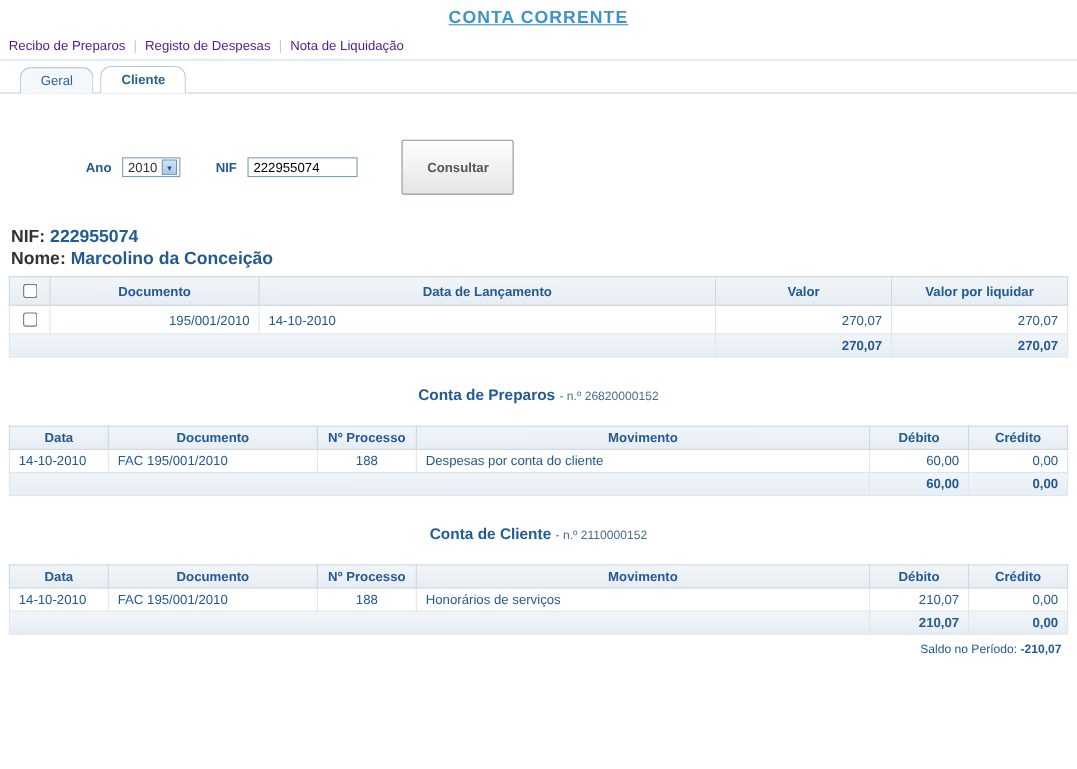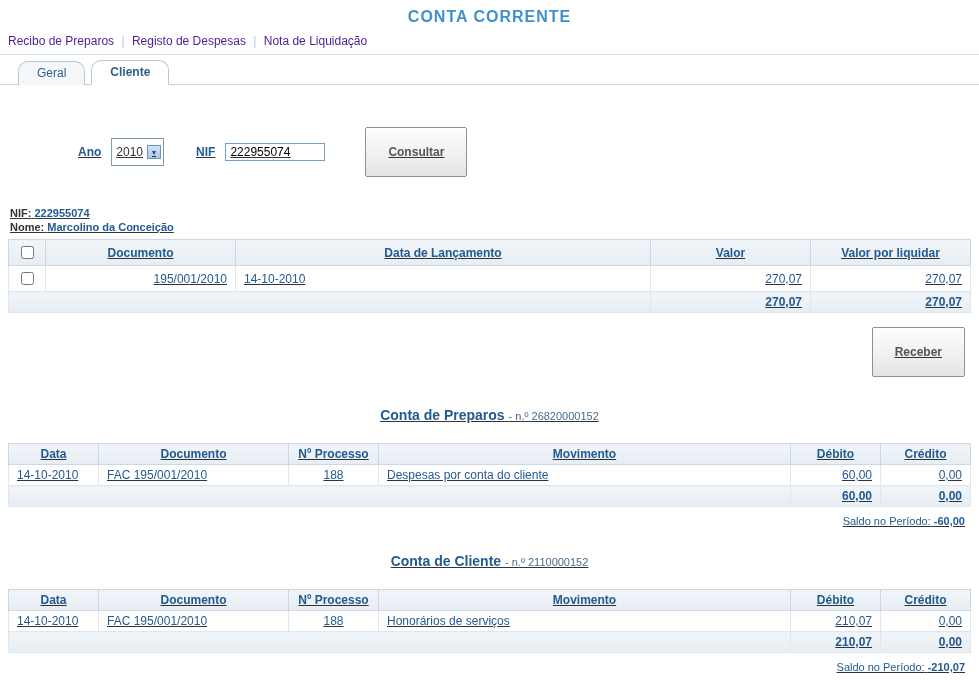--- a/index.html
+++ b/index.html
@@ -11,20 +11,21 @@
     background: #fff;
     width: 979px;
   }
   .page-title {
     text-align: center;
     font-size: 16px;
     font-weight: bold;
     color: #3d93c8;
     letter-spacing: 1px;
     padding: 8px 0 4px;
+    text-decoration: underline;
   }
   .breadcrumb {
     padding: 4px 8px 6px;
     font-size: 12px;
     color: #3d6fa0;
   }
   .breadcrumb a {
     color: #4c1d95;
     text-decoration: none;
     cursor: pointer;
@@ -53,21 +54,21 @@
     color: #2d5e8e;
     cursor: pointer;
     position: relative;
     bottom: -1px;
   }
   .tab.active {
     background: #fff;
     font-weight: bold;
     border-bottom: 1px solid #fff;
   }
-  .content { padding: 6px 8px 14px; text-decoration: underline; }
+  .content { padding: 6px 8px 14px; }
   .formrow {
     background: #fff;
     padding: 36px 0 28px 70px;
     display: flex;
     align-items: center;
     gap: 10px;
   }
   .lbl {
     font-weight: bold;
     color: #225a91;
@@ -77,21 +78,21 @@
     font-size: 12px;
     border: 1px solid #7a9dbd;
     background: #fff;
     padding: 2px 4px;
   }
   input[type=text] { height: 18px; }
   .sel-ano {
     display: inline-flex;
     align-items: center;
     border: 1px solid #7a9dbd;
-    height: 28px;
+    height: 18px;
     padding: 0 2px 0 4px;
     background: #fff;
     font-size: 12px;
   }
   .sel-ano .dd {
     width: 14px; height: 14px;
     margin-left: 4px;
     background: linear-gradient(#cfe3f6,#a9c8e7);
     border: 1px solid #6f94b8;
     display: inline-flex;
@@ -103,21 +104,21 @@
   .btn {
     border: 1px solid #8a9299;
     background: linear-gradient(#fefefe,#e5e5e5);
     padding: 17px 22px;
     font-size: 12px;
     font-weight: bold;
     color: #555;
     cursor: pointer;
     border-radius: 2px;
   }
-  .infoblock { padding: 2px 2px 4px; font-size: 11px; color: #333; }
+  .infoblock { padding: 2px 2px 4px; font-size: 16px; color: #333; }
   .infoblock .kv { margin-bottom: 2px; }
   .infoblock .k { font-weight: bold; color: #333; }
   .infoblock .v { font-weight: bold; color: #225a91; }
   .section-title {
     font-size: 12px;
     color: #225a91;
     padding: 10px 2px 4px;
   }
   .section-head {
     font-size: 14px;
@@ -238,23 +239,20 @@
         <td class="num">270,07</td>
         <td class="num">270,07</td>
       </tr>
       <tr class="totalrow">
         <td colspan="3"></td>
         <td>270,07</td>
         <td>270,07</td>
       </tr>
     </tbody>
   </table>
-  <div class="btnrow">
-    <button class="btn">Receber</button>
-  </div>
 
   <div class="section-head">
     <span>Conta de Preparos</span>
     <span class="sub"> - n.º 26820000152</span>
   </div>
   <table class="grid">
     <thead>
       <tr>
         <th style="width:90px">Data</th>
         <th style="width:190px">Documento</th>
@@ -273,24 +271,20 @@
         <td class="num">60,00</td>
         <td class="num">0,00</td>
       </tr>
       <tr class="totalrow">
         <td colspan="4"></td>
         <td>60,00</td>
         <td>0,00</td>
       </tr>
     </tbody>
   </table>
-  <div class="saldo">
-    <span>Saldo no Período:</span>
-    <span class="val">-60,00</span>
-  </div>
 
   <div class="section-head">
     <span>Conta de Cliente</span>
     <span class="sub"> - n.º 2110000152</span>
   </div>
   <table class="grid">
     <thead>
       <tr>
         <th style="width:90px">Data</th>
         <th style="width:190px">Documento</th>

